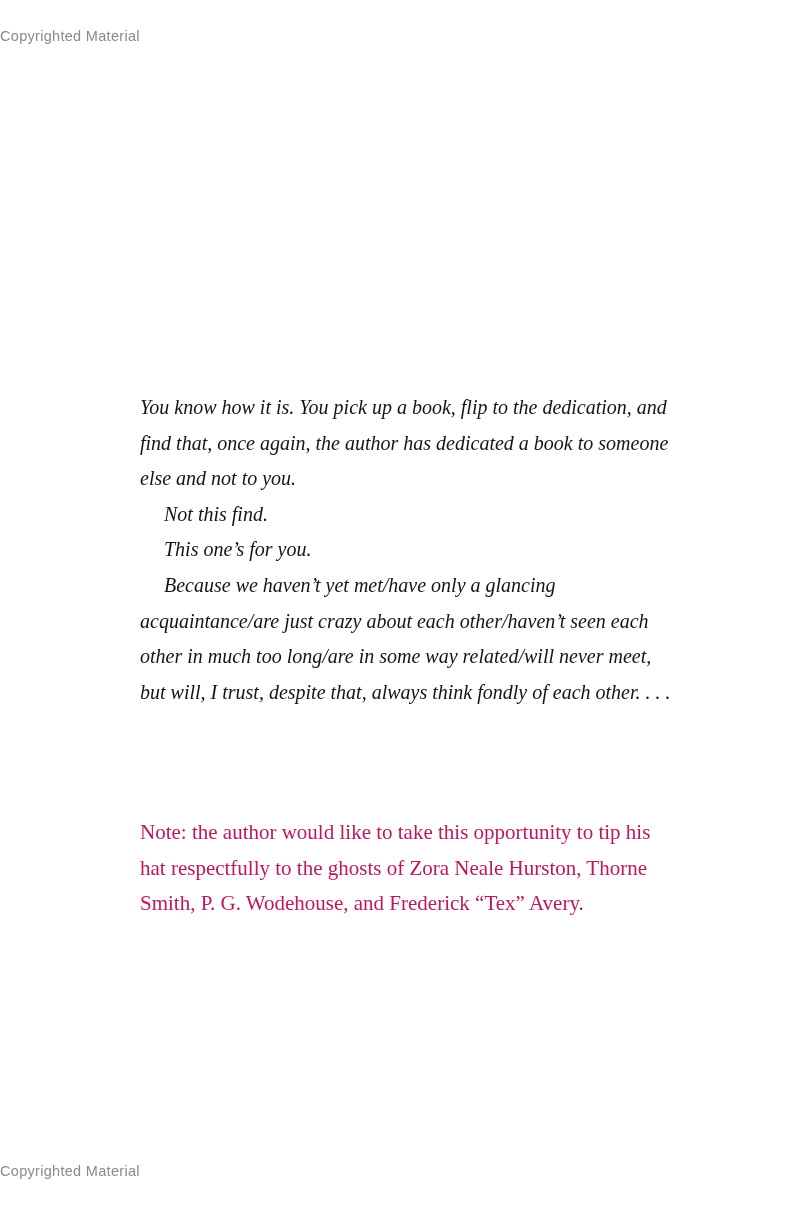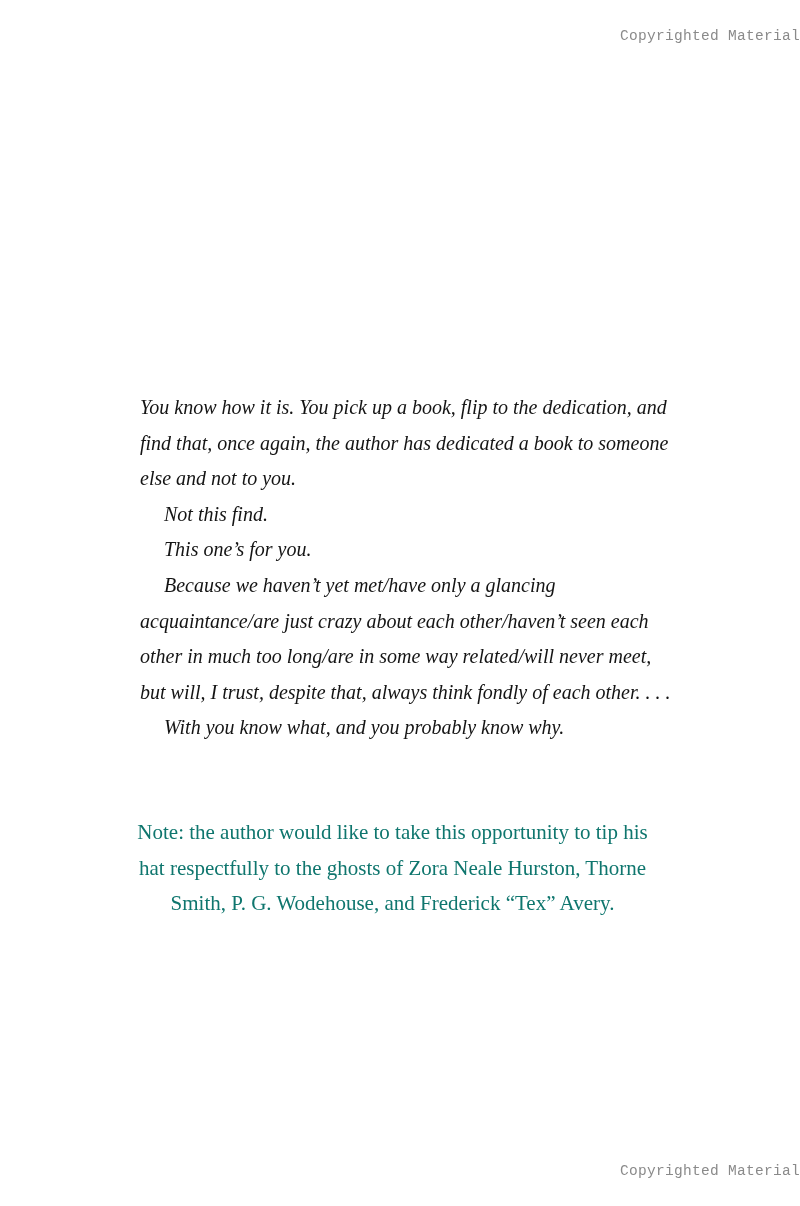--- a/index.html
+++ b/index.html
@@ -19,22 +19,22 @@
     width: 800px;
     height: 1206px;
     background: #ffffff;
     overflow: hidden;
   }
 
   .copyright-notice {
     position: absolute;
     left: 0;
     width: 100%;
-    text-align: right;
-    font-family: Liberation Mono, monospace;
+    text-align: left;
+    font-family: Liberation Sans, sans-serif;
     font-size: 14.5px;
     color: #8a8a8a;
     letter-spacing: 0.3px;
   }
 
   .copyright-top { top: 28px; }
   .copyright-bottom { top: 1163px; }
 
   .dedication {
     position: absolute;
@@ -50,42 +50,40 @@
   .dedication p {
     margin: 0;
   }
 
   .dedication p.indent {
     text-indent: 24px;
   }
 
   .note {
     position: absolute;
-    left: 124px;
+    left: 140px;
     top: 815px;
     width: 537px;
     font-style: normal;
     font-size: 21px;
     line-height: 35.6px;
-    color: #0f766e;
-    text-align: center;
+    color: #be185d;
   }
 </style>
 </head>
 <body>
 
 <div class="page">
 
   <div class="copyright-notice copyright-top">Copyrighted Material</div>
 
   <div class="dedication">
     <p>You know how it is. You pick up a book, flip to the dedication, and find that, once again, the author has dedicated a book to someone else and not to you.</p>
     <p class="indent">Not this find.</p>
     <p class="indent">This one’s for you.</p>
     <p class="indent">Because we haven’t yet met/have only a glancing acquaintance/are just crazy about each other/haven’t seen each other in much too long/are in some way related/will never meet, but will, I trust, despite that, always think fondly of each other. . . .</p>
-    <p class="indent">With you know what, and you probably know why.</p>
   </div>
 
   <div class="note">Note: the author would like to take this opportunity to tip his hat respectfully to the ghosts of Zora Neale Hurston, Thorne Smith, P. G. Wodehouse, and Frederick “Tex” Avery.</div>
 
   <div class="copyright-notice copyright-bottom">Copyrighted Material</div>
 
 </div>
 
 </body></html>

